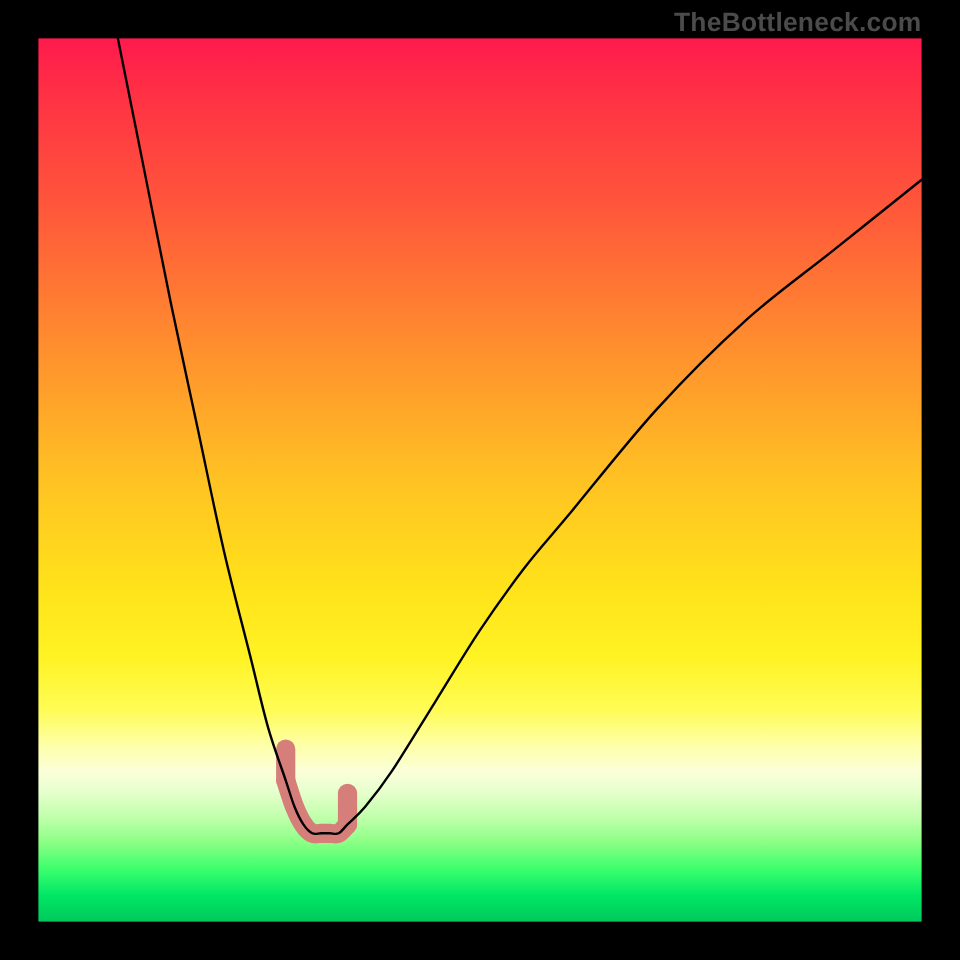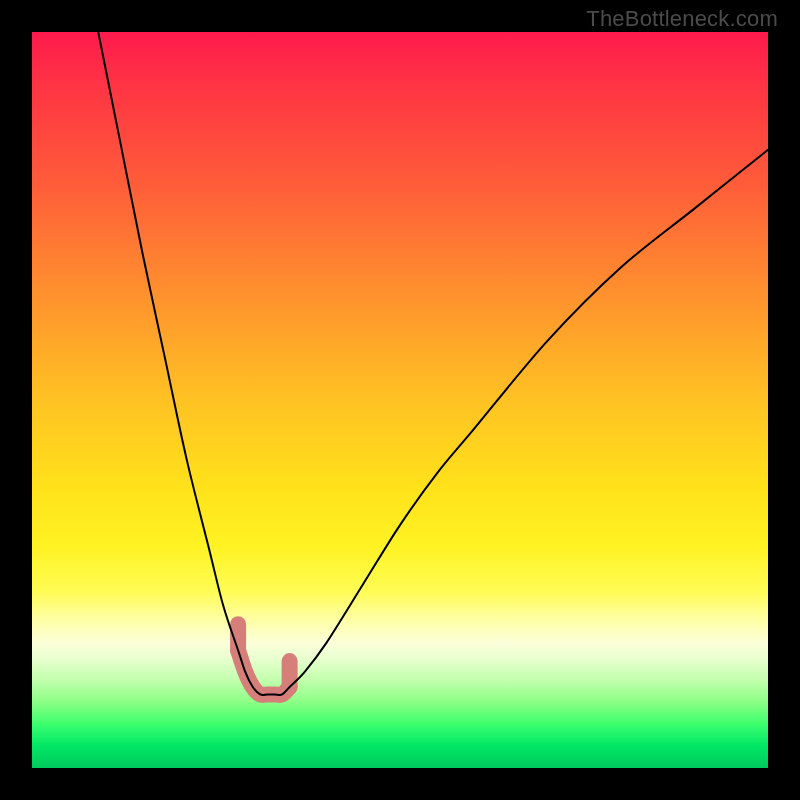--- a/index.html
+++ b/index.html
@@ -41,24 +41,24 @@
       #c3ffae 88%,
       #8cff86 91%,
       #3dff6e 94%,
       #00e765 97%,
       #00c95d 100%
     );
   }
   .watermark {
     position: absolute;
     top: 6px;
-    right: 22px;
+    right: 32px;
     color: #4b4b4b;
     font-size: 22px;
-    font-weight: 400;
+    font-weight: 700;
     letter-spacing: 0.2px;
     user-select: none;
   }
   svg.curves {
     position: absolute;
     left: 0;
     top: 0;
     width: 736px;
     height: 736px;
     overflow: visible;

